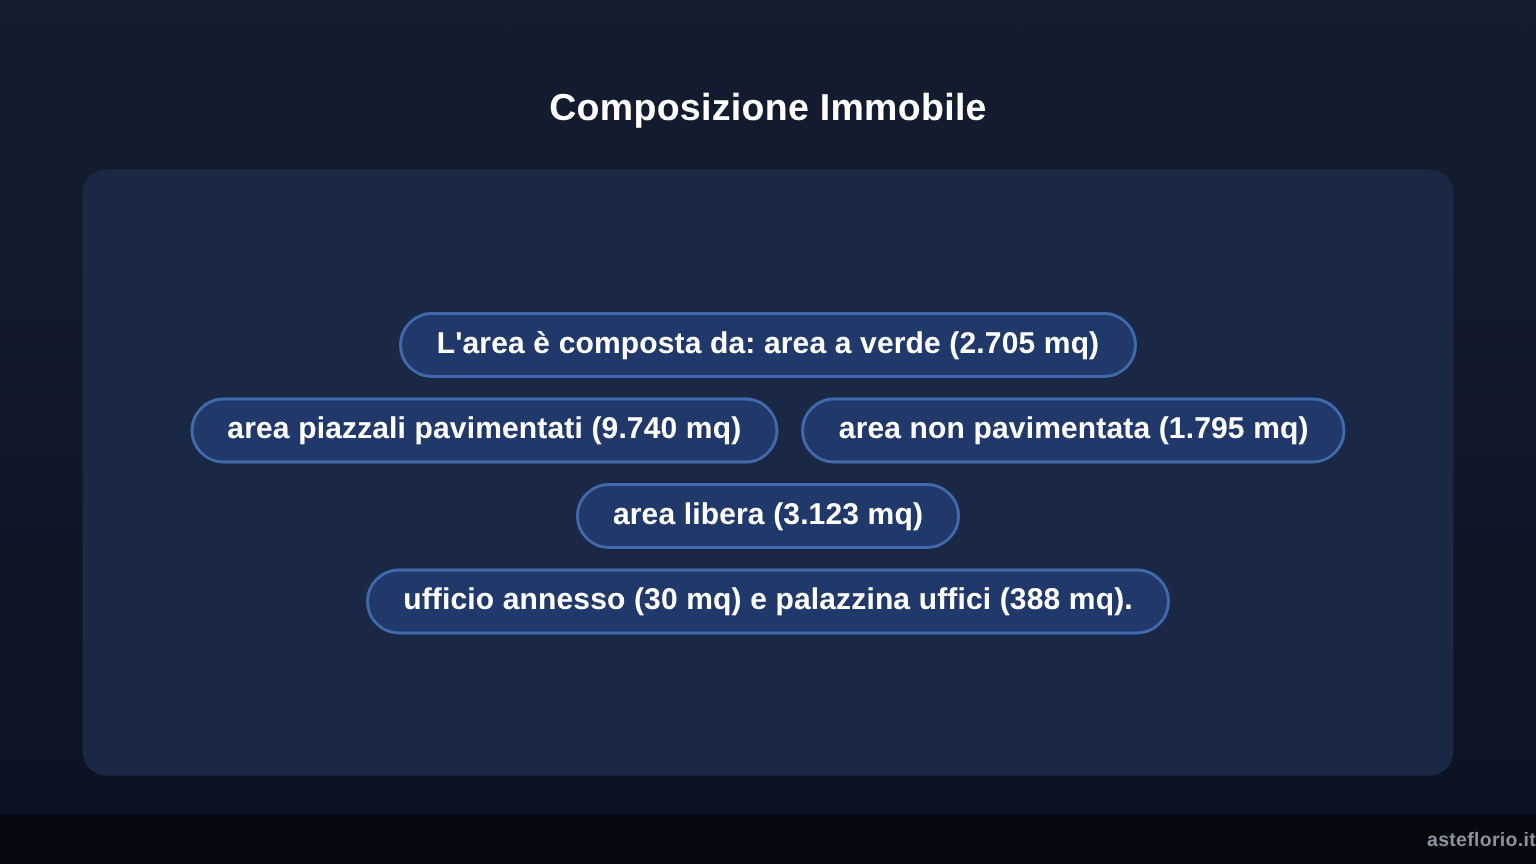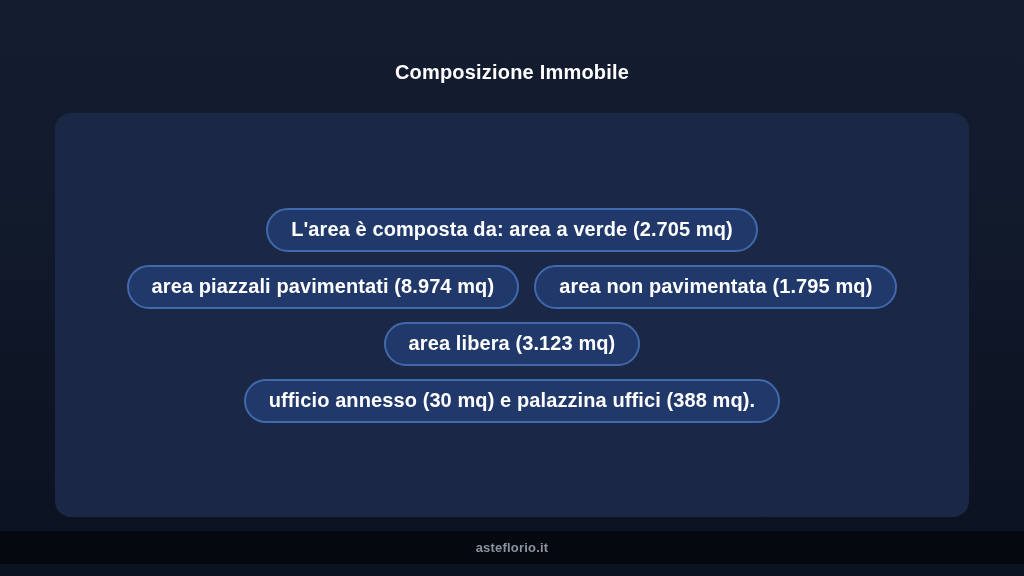--- a/index.html
+++ b/index.html
@@ -16,21 +16,21 @@
   }
 
   .slide-title {
     position: absolute;
     top: 58px;
     left: 0;
     width: 100%;
     margin: 0;
     text-align: center;
     color: #ffffff;
-    font-size: 20px;
+    font-size: 25px;
     font-weight: bold;
     letter-spacing: 0.2px;
     line-height: 28px;
   }
 
   .panel {
     position: absolute;
     left: 55px;
     top: 113px;
     width: 914px;
@@ -67,48 +67,48 @@
     color: #ffffff;
     font-size: 20px;
     font-weight: bold;
     white-space: nowrap;
     letter-spacing: 0.1px;
   }
 
   .footer-bar {
     position: absolute;
     left: 0;
-    bottom: 12px;
+    bottom: 0;
     width: 100%;
     height: 33px;
     background: #05090f;
     display: flex;
     align-items: center;
-    justify-content: center;
+    justify-content: flex-end;
   }
   .footer-text {
     color: #8b93a1;
     font-size: 13px;
     font-weight: bold;
     letter-spacing: 0.2px;
   }
 </style>
 </head>
 <body>
 
 <h1 class="slide-title">Composizione Immobile</h1>
 
 <div class="panel">
 
   <div class="pill-row">
     <span class="pill">L'area è composta da: area a verde (2.705 mq)</span>
   </div>
 
   <div class="pill-row">
-    <span class="pill">area piazzali pavimentati (8.974 mq)</span>
+    <span class="pill">area piazzali pavimentati (9.740 mq)</span>
     <span class="pill">area non pavimentata (1.795 mq)</span>
   </div>
 
   <div class="pill-row">
     <span class="pill">area libera (3.123 mq)</span>
   </div>
 
   <div class="pill-row">
     <span class="pill">ufficio annesso (30 mq) e palazzina uffici (388 mq).</span>
   </div>

